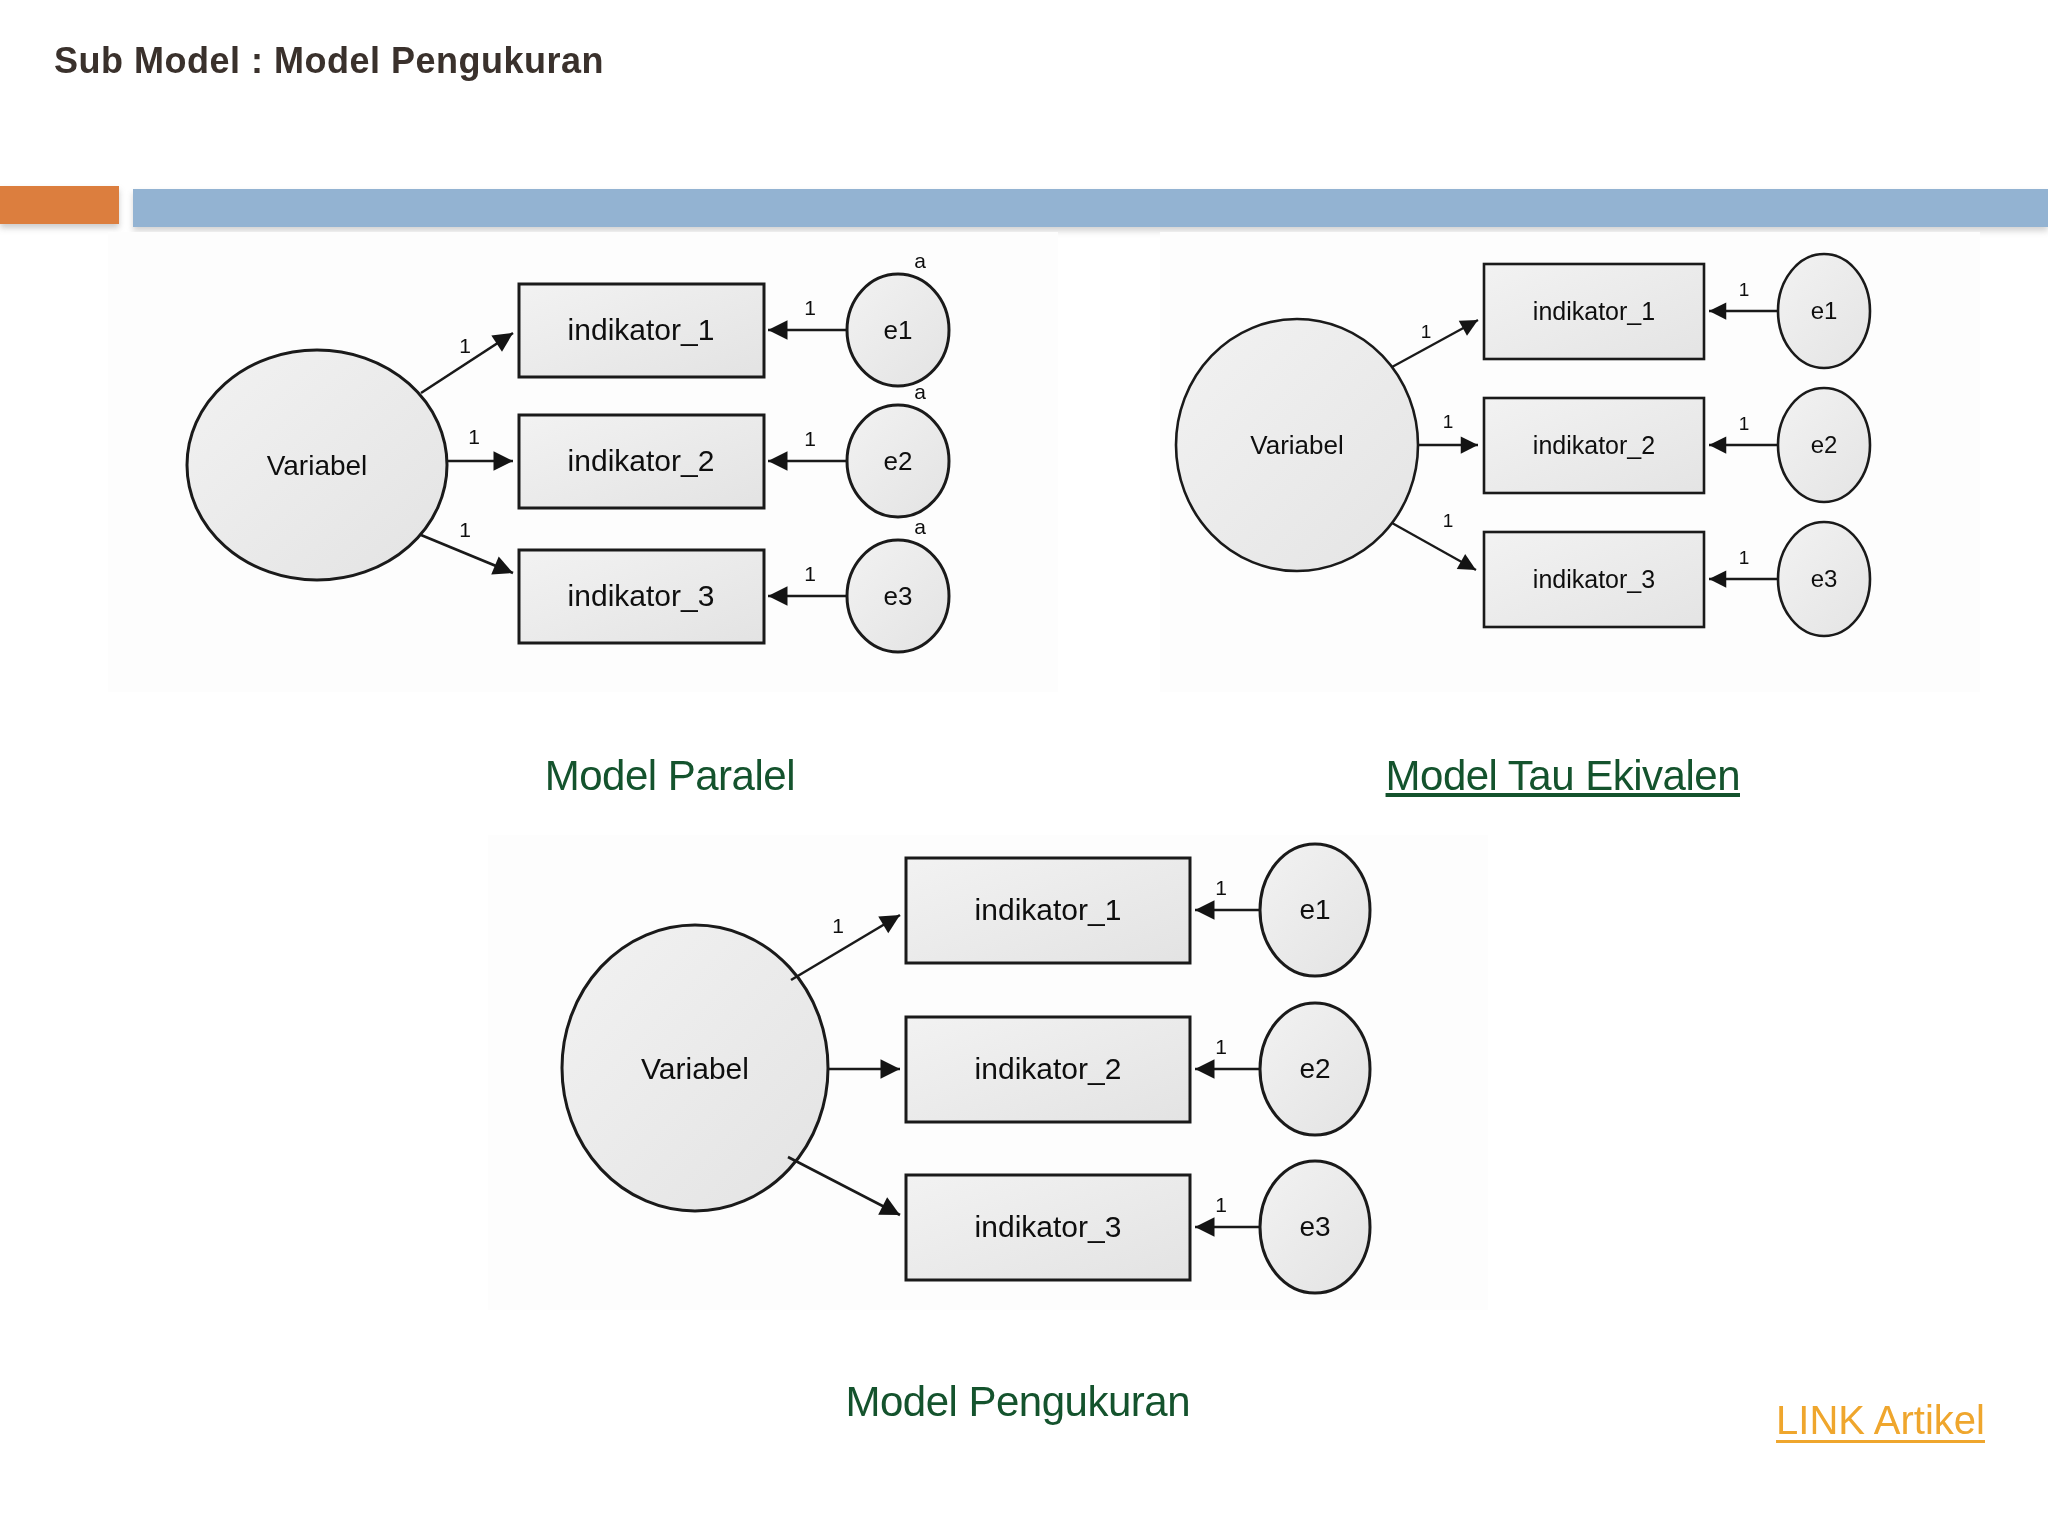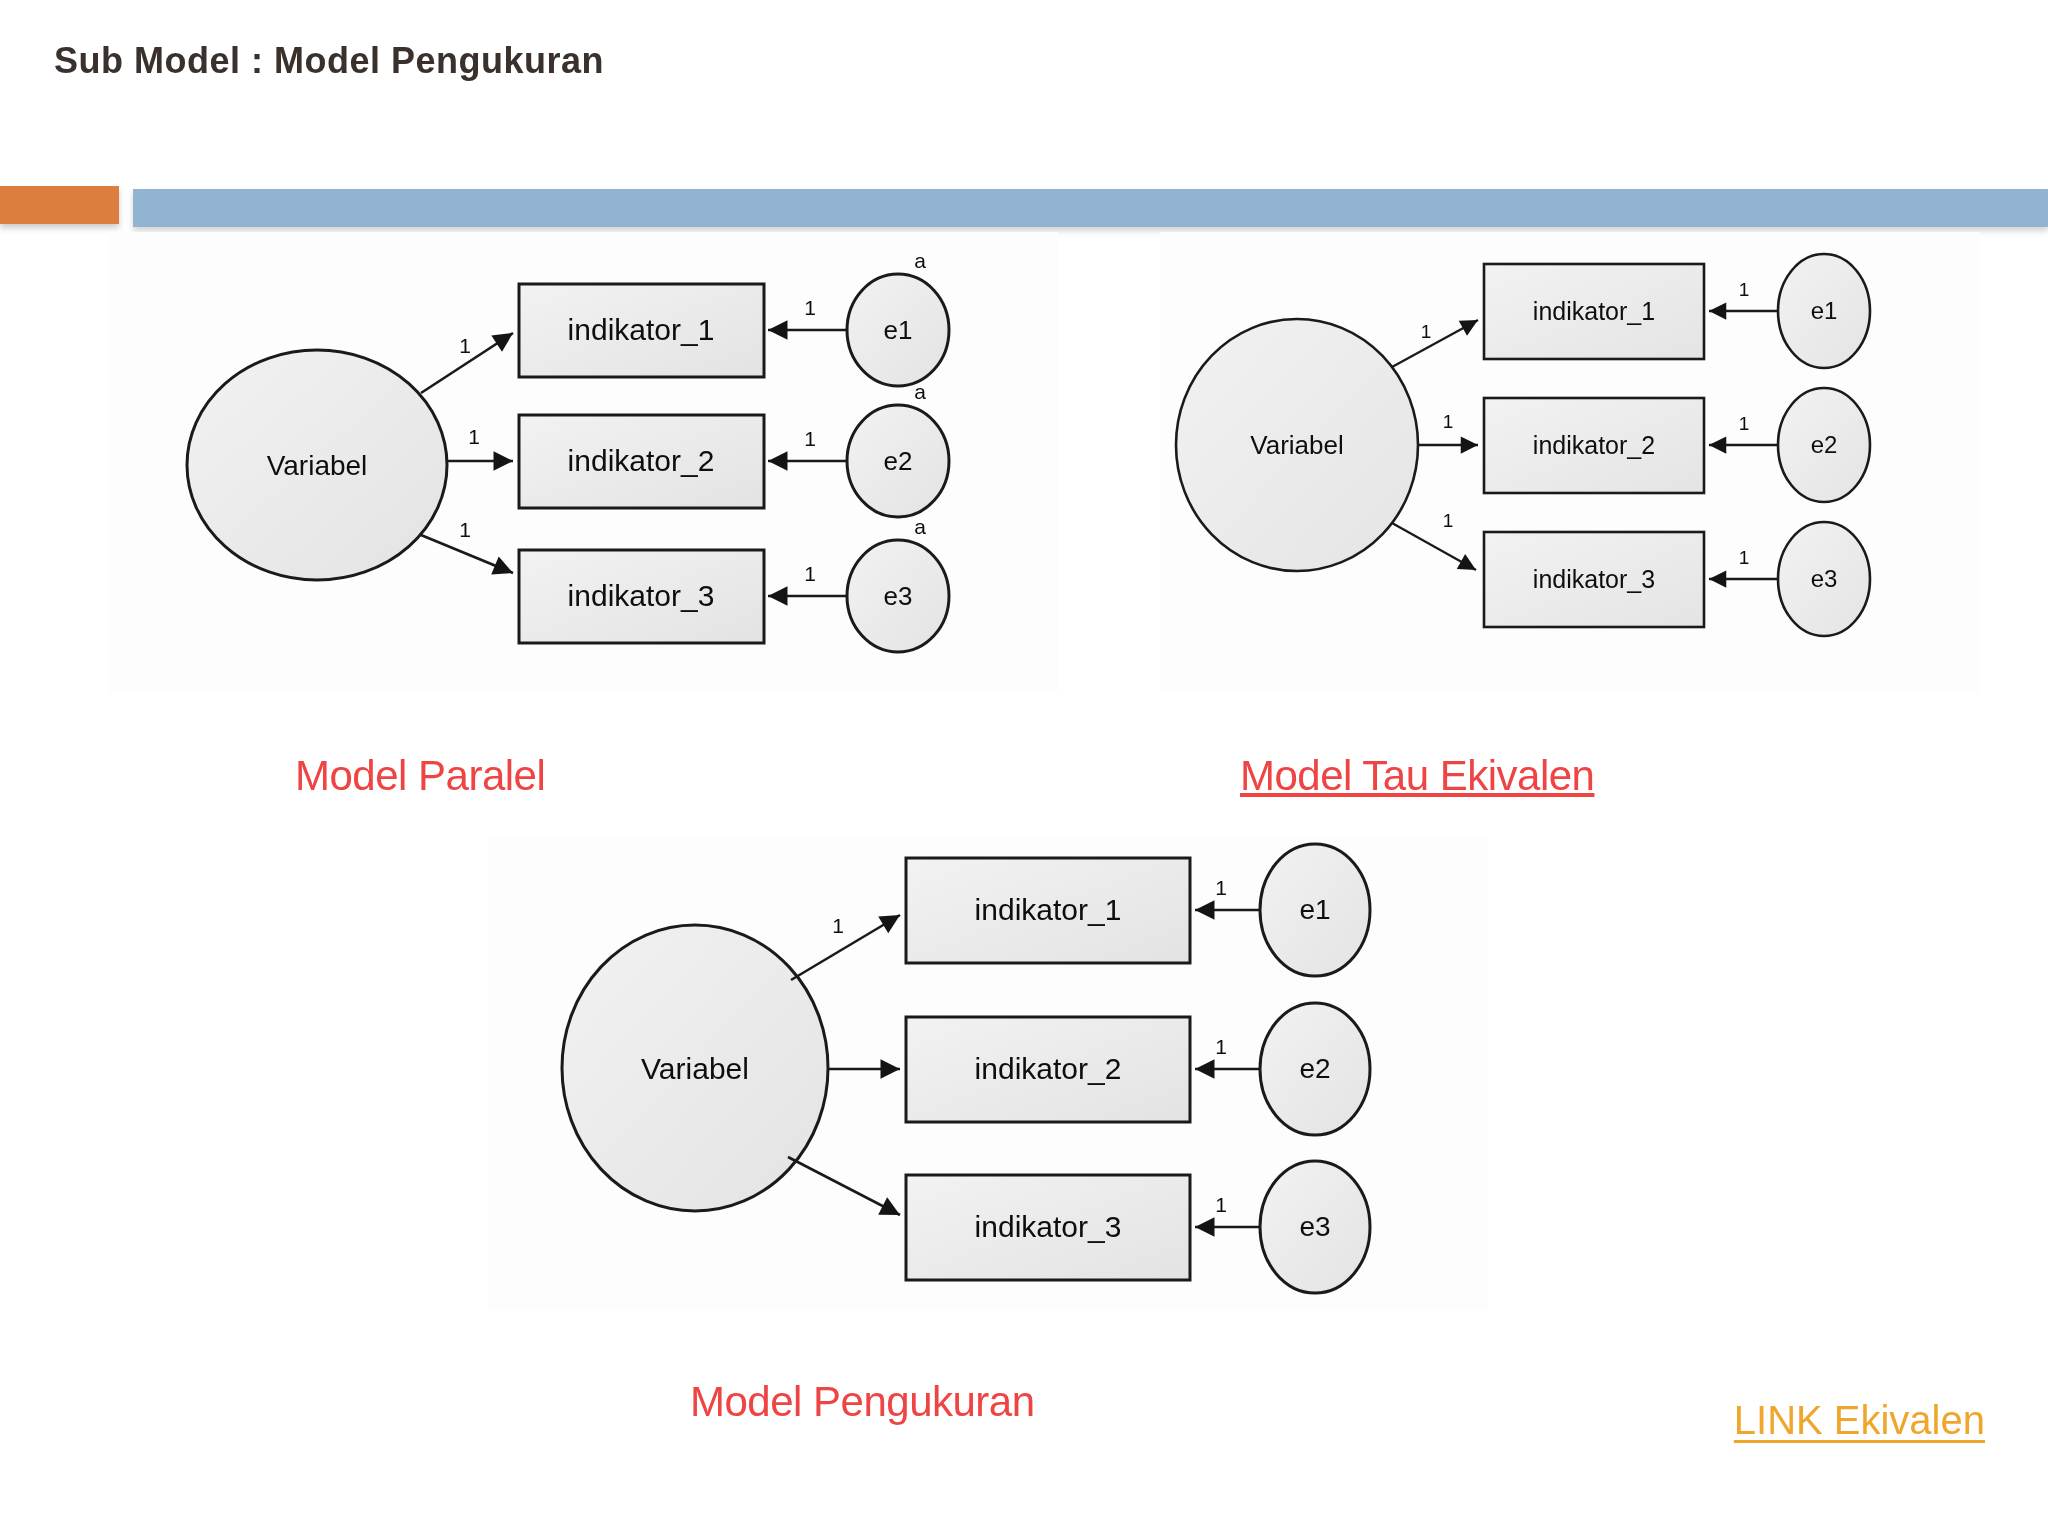--- a/index.html
+++ b/index.html
@@ -44,24 +44,24 @@
   .shape{stroke:#1a1a1a;}
   .conn{stroke:#1a1a1a;fill:none;}
   text{
     font-family:"Liberation Sans", sans-serif;
     fill:#0e0e0e;
     text-anchor:middle;
   }
   .caption{
     position:absolute;
     width:500px;
-    text-align:left;
+    text-align:right;
     font-size:42px;
     letter-spacing:-0.5px;
-    color:#ef4444;
+    color:#14532d;
     white-space:nowrap;
   }
   .cap-paralel{left:295px; top:752px;}
   .cap-tau{left:1240px; top:752px;text-decoration:underline;}
   .cap-konjenerik{left:690px; top:1378px;}
   .link-artikel{
     position:absolute;
     left:1635px; top:1398px; width:350px;
     text-align:right;
     font-size:40px;
@@ -215,13 +215,13 @@
   <text x="827" y="84" font-size="28">e1</text>
   <text x="827" y="243" font-size="28">e2</text>
   <text x="827" y="401" font-size="28">e3</text>
 </svg>
 </div>
 
 <div class="caption cap-paralel">Model Paralel</div>
 <div class="caption cap-tau">Model Tau Ekivalen</div>
 <div class="caption cap-konjenerik">Model Pengukuran</div>
 
-<a class="link-artikel">LINK Ekivalen</a>
+<a class="link-artikel">LINK Artikel</a>
 
 </body></html>

